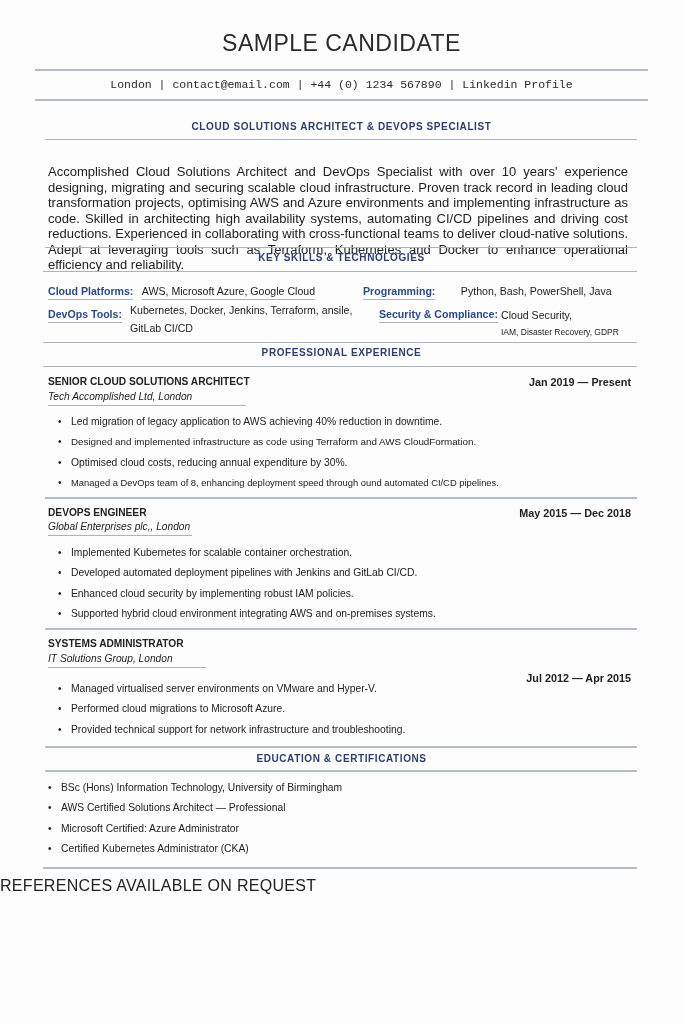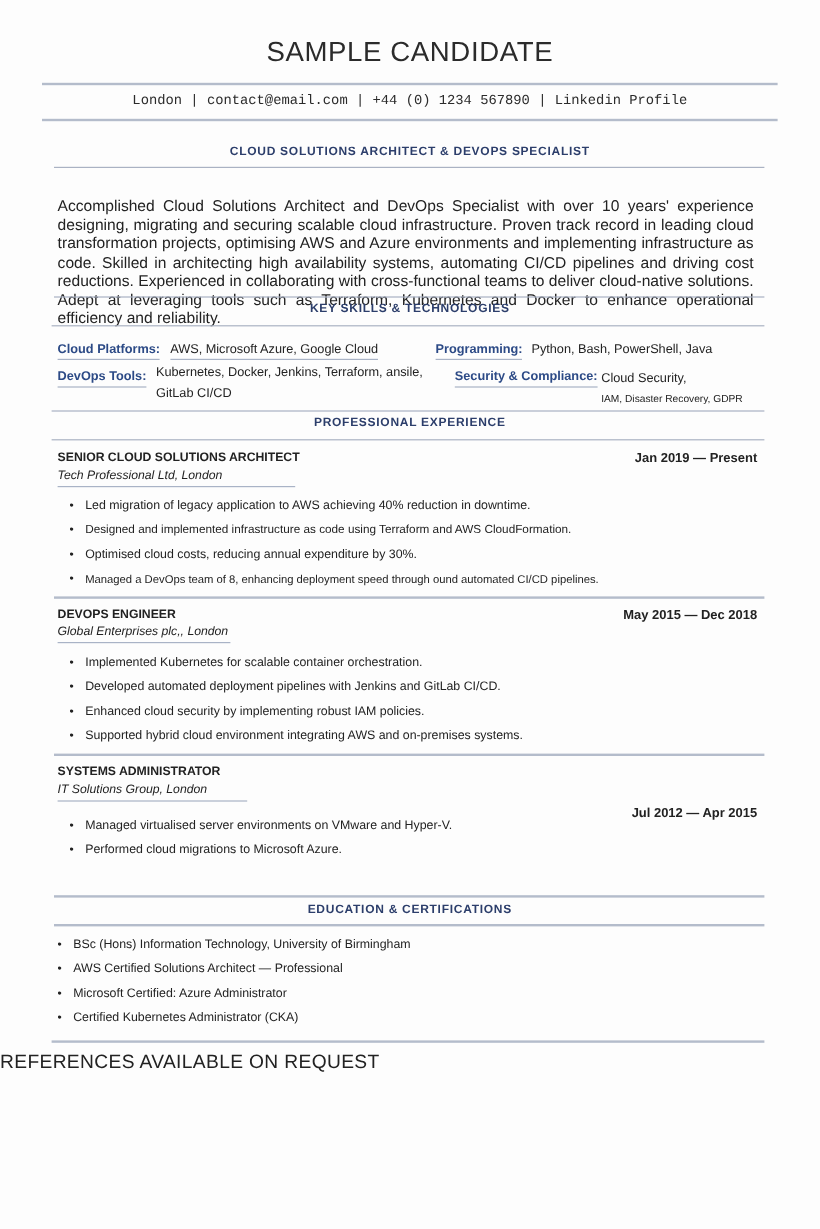--- a/index.html
+++ b/index.html
@@ -39,41 +39,41 @@
 
 <div class="abs sec-title" style="top:252px;">KEY SKILLS &amp; TECHNOLOGIES</div>
 <div class="rule-thin" style="left:43px; width:594px; top:271px;"></div>
 
 <div class="abs" style="left:48px; top:281px;">
   <span class="lbl">Cloud Platforms:</span>
   <span class="val val-u" style="margin-left:4px;">AWS, Microsoft Azure, Google Cloud</span>
 </div>
 <div class="abs" style="left:363px; top:281px;">
   <span class="lbl">Programming:</span>
-  <span class="val" style="margin-left:3px;">Python, Bash, PowerShell, Java</span>
+  <span class="val" style="margin-left:21px;">Python, Bash, PowerShell, Java</span>
 </div>
 <div class="abs" style="left:48px; top:304px;">
   <span class="lbl">DevOps Tools:</span>
 </div>
 <div class="abs val" style="left:130px; top:304px;">Kubernetes, Docker, Jenkins, Terraform, ansile,</div>
 <div class="abs val" style="left:130px; top:322px;">GitLab CI/CD</div>
 <div class="abs" style="left:379px; top:304px;">
   <span class="lbl">Security &amp; Compliance:</span>
 </div>
 <div class="abs val" style="left:501px; top:309px;">Cloud Security,</div>
 <div class="abs small" style="left:501px; top:327px;">IAM, Disaster Recovery, GDPR</div>
 
 <div class="rule-thin" style="left:43px; width:594px; top:342px;"></div>
 
 <div class="abs sec-title" style="top:347px;">PROFESSIONAL EXPERIENCE</div>
 <div class="rule-thin" style="left:43px; width:594px; top:366px;"></div>
 
 <div class="abs job-title" style="top:376px;">SENIOR CLOUD SOLUTIONS ARCHITECT</div>
 <div class="abs job-date" style="top:376px;">Jan 2019 — Present</div>
-<div class="abs company" style="top:391px; width:198px;">Tech Professional Ltd, London</div>
+<div class="abs company" style="top:391px; width:198px;">Tech Accomplished Ltd, London</div>
 <ul class="bullets" style="top:414px;">
   <li>Led migration of legacy application to AWS achieving 40% reduction in downtime.</li>
   <li style="font-size:9.8px;">Designed and implemented infrastructure as code using Terraform and AWS CloudFormation.</li>
   <li>Optimised cloud costs, reducing annual expenditure by 30%.</li>
   <li style="font-size:9.4px;">Managed a DevOps team of 8, enhancing deployment speed through ound automated CI/CD pipelines.</li>
 </ul>
 <div class="rule" style="left:45px; width:592px; top:497px;"></div>
 
 <div class="abs job-title" style="top:507px;">DEVOPS ENGINEER</div>
 <div class="abs job-date" style="top:507px;">May 2015 — Dec 2018</div>
@@ -85,20 +85,21 @@
   <li>Supported hybrid cloud environment integrating AWS and on-premises systems.</li>
 </ul>
 <div class="rule" style="left:45px; width:592px; top:628px;"></div>
 
 <div class="abs job-title" style="top:638px;">SYSTEMS ADMINISTRATOR</div>
 <div class="abs job-date" style="top:638px;margin-top:34px;">Jul 2012 — Apr 2015</div>
 <div class="abs company" style="top:653px; width:158px;">IT Solutions Group, London</div>
 <ul class="bullets" style="top:681px;">
   <li>Managed virtualised server environments on VMware and Hyper-V.</li>
   <li>Performed cloud migrations to Microsoft Azure.</li>
+  <li>Provided technical support for network infrastructure and troubleshooting.</li>
 </ul>
 <div class="rule" style="left:45px; width:592px; top:746px;"></div>
 
 <div class="abs sec-title" style="top:753px;">EDUCATION &amp; CERTIFICATIONS</div>
 <div class="rule" style="left:45px; width:592px; top:770px;"></div>
 <ul class="bullets edu" style="top:780px;">
   <li>BSc (Hons) Information Technology, University of Birmingham</li>
   <li>AWS Certified Solutions Architect — Professional</li>
   <li>Microsoft Certified: Azure Administrator</li>
   <li>Certified Kubernetes Administrator (CKA)</li>

